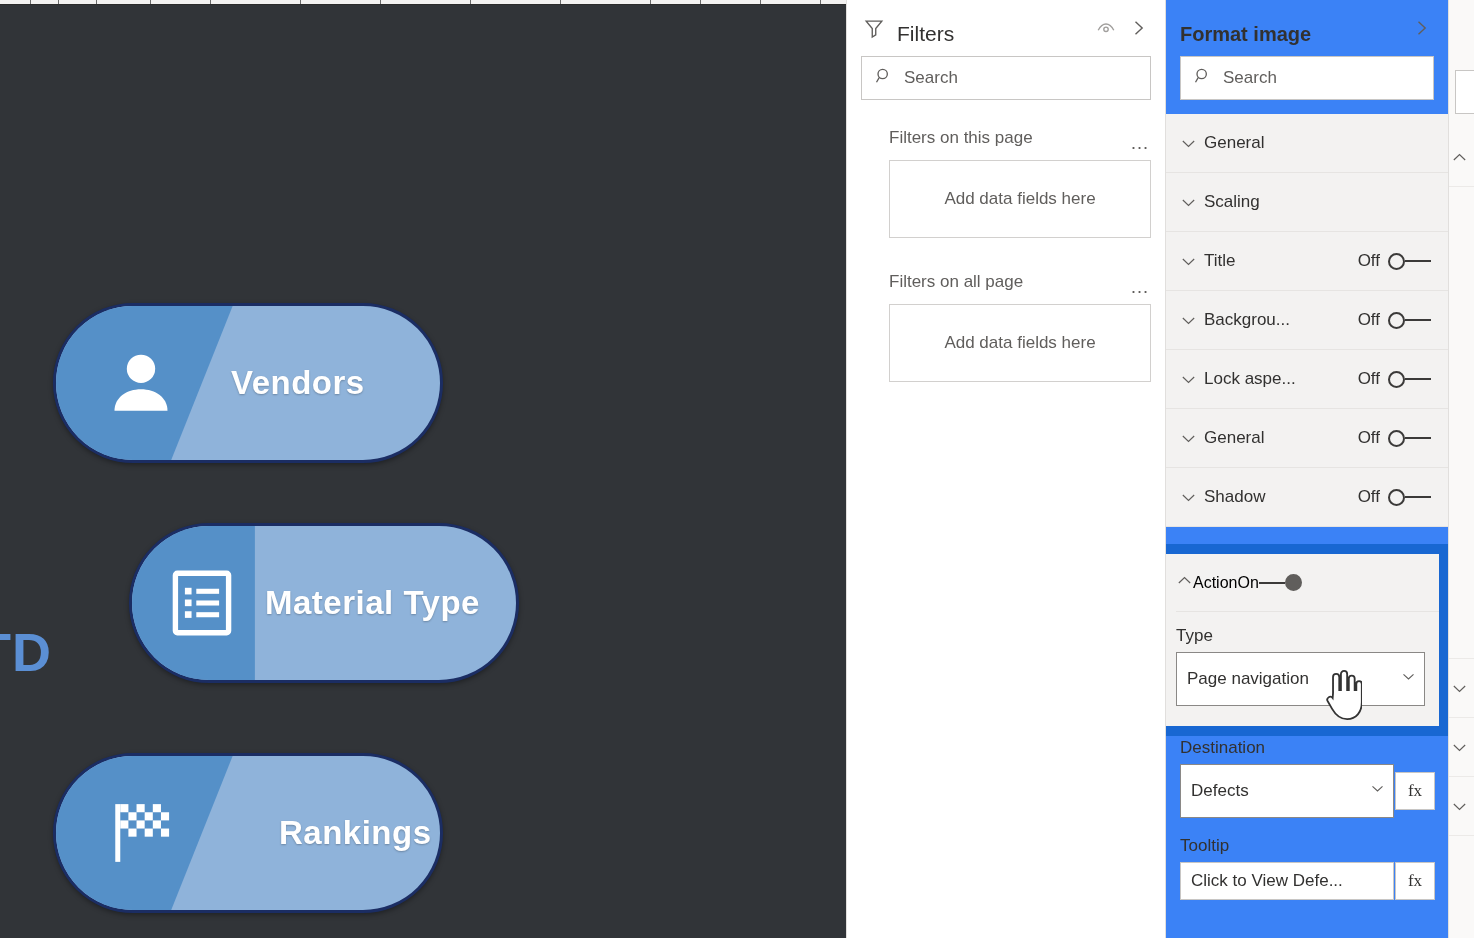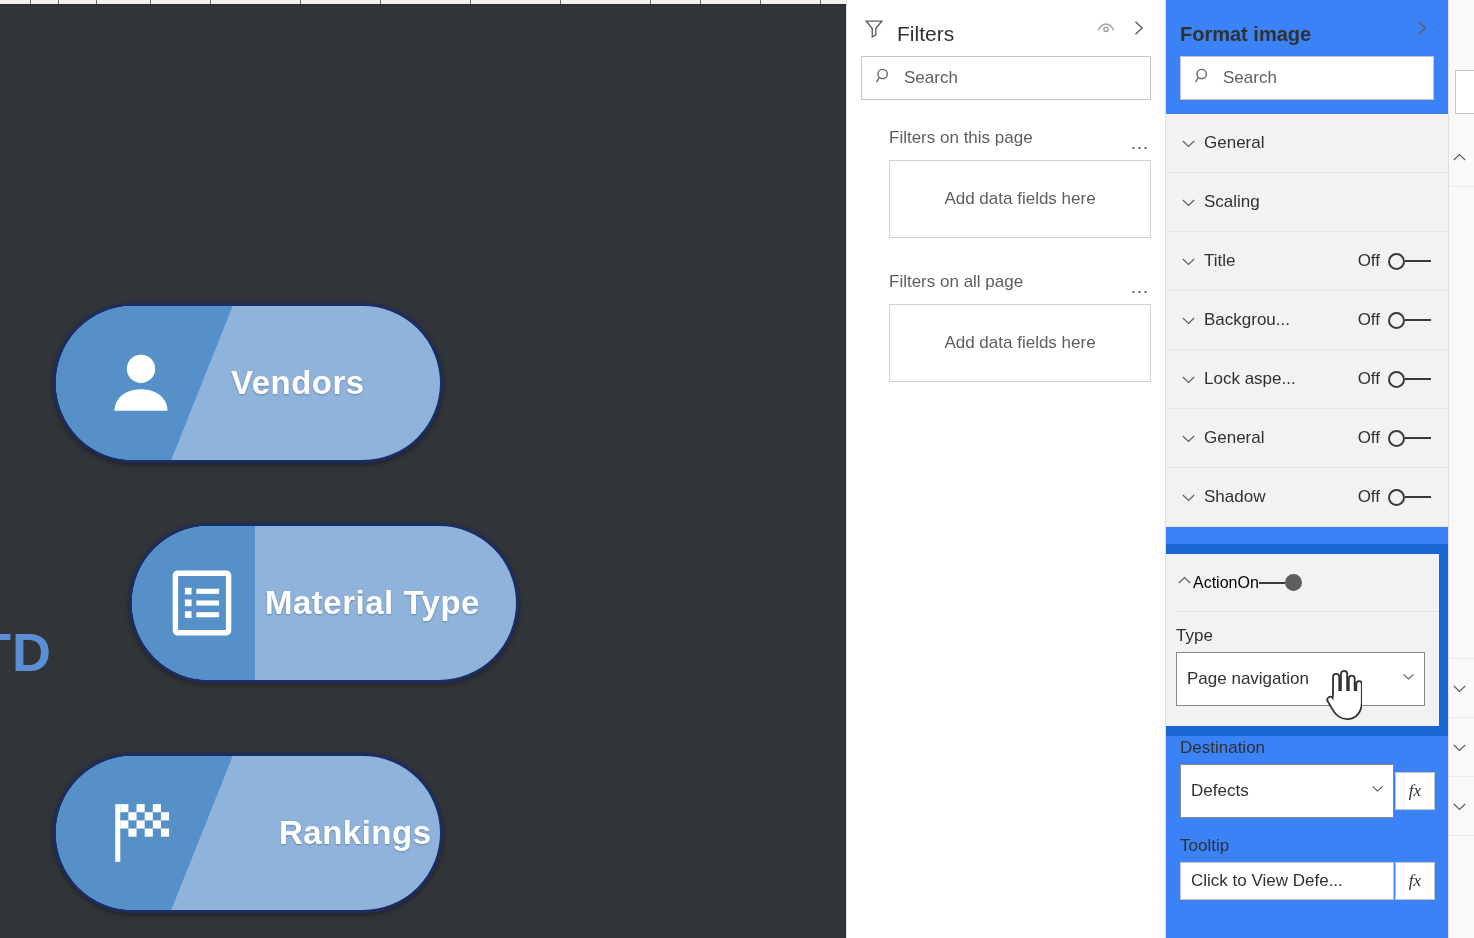--- a/index.html
+++ b/index.html
@@ -181,21 +181,21 @@
   .fld-row .combo, .fld-row .textbox { flex: 1; }
   .textbox {
     display: flex; align-items: center; height: 38px;
     border: 1px solid #c8c6c4; background: #fff;
     padding: 0 10px; font-size: 17px; color: #323130;
     white-space: nowrap; overflow: hidden;
   }
   .fxbtn {
     width: 40px; height: 38px; border: 1px solid #c8c6c4; background: #fff;
     display: flex; align-items: center; justify-content: center;
-    font-family: "Liberation Serif", serif; font-style: italic;
+    font-family: "Liberation Serif", serif; 
     font-size: 17px; color: #323130;
   }
 
   
   #third-panel .t-search {
     margin: 70px 0 0 6px; width: 34px; height: 44px;
     border: 1px solid #c8c6c4; background: #fff;
   }
   #third-panel .t-chev {
     height: 59px; display: flex; align-items: center; padding-left: 2px;

